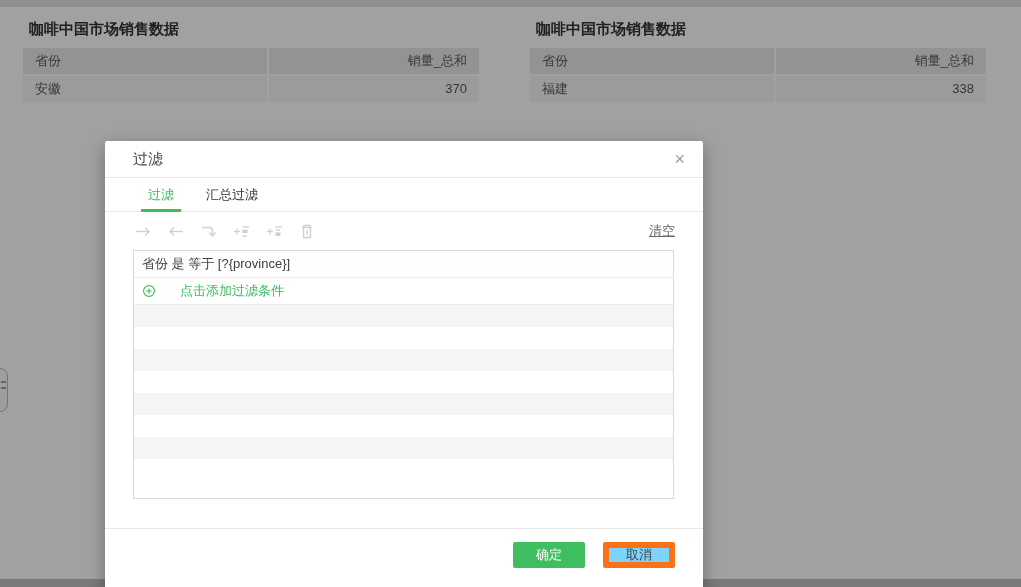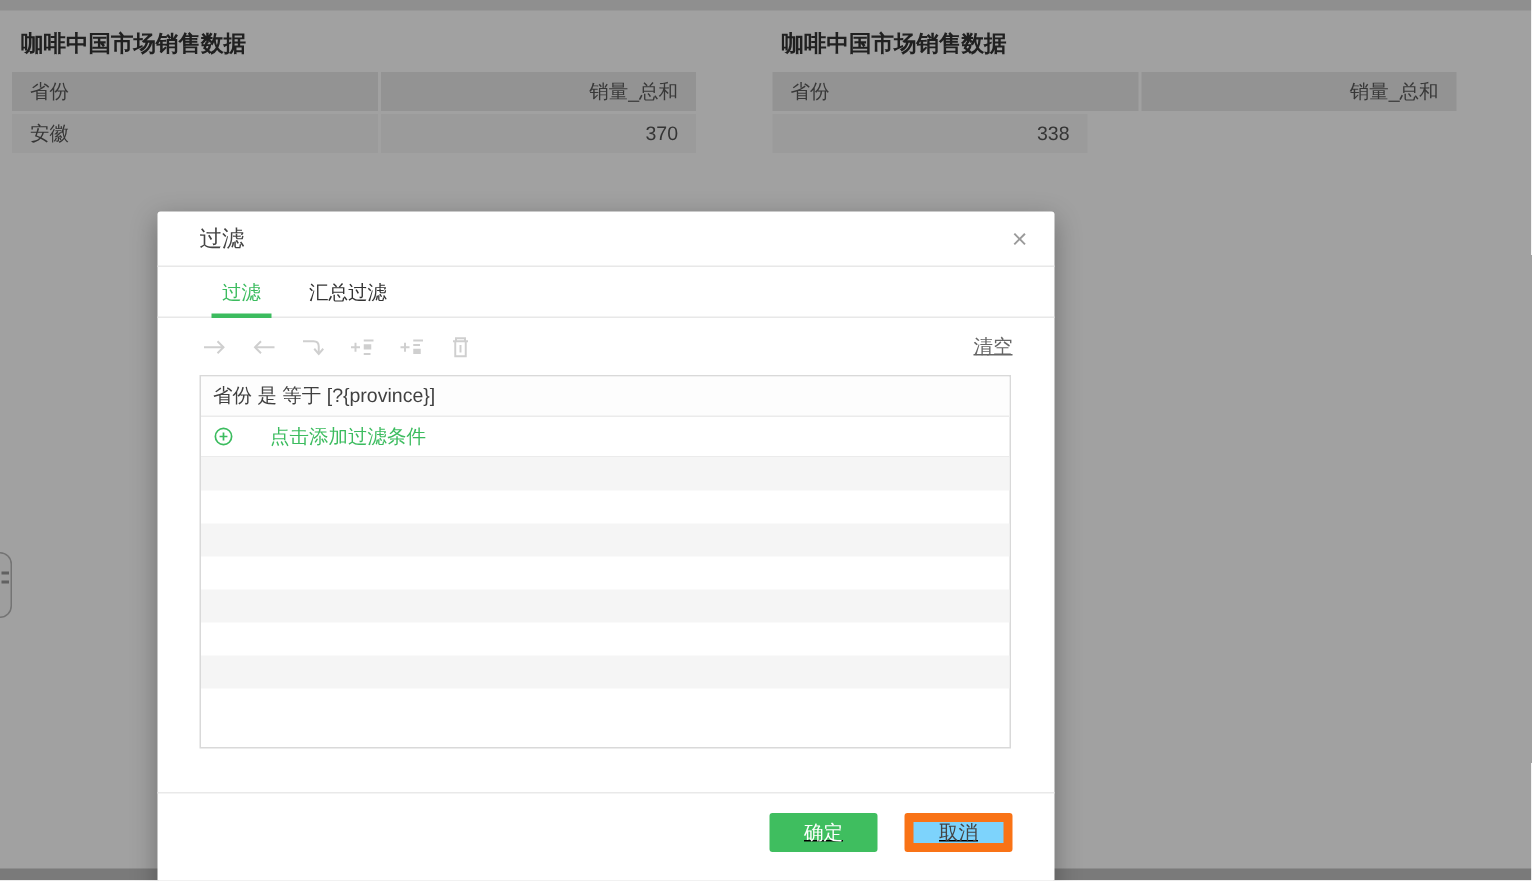--- a/index.html
+++ b/index.html
@@ -2,21 +2,21 @@
 <html><head>
 <meta charset="utf-8">
 <style>
   html,body{margin:0;padding:0;background:#fff;}
   .screen{position:relative;width:1021px;height:587px;overflow:hidden;
           background:#ffffff;font-family:"Liberation Sans","DejaVu Sans",sans-serif;}
 
   
   .top-strip{position:absolute;left:0;top:0;width:100%;height:7px;background:#e3e3e3;}
   .bottom-band{position:absolute;left:0;top:579px;width:100%;height:8px;background:#c2c2c2;}
-  .widget{position:absolute;top:7px;width:492px;}
+  .widget{position:absolute;top:7px;width:492px;margin-left:15px;}
   .widget.left{left:8px;}
   .widget.right{left:515px;}
   .widget-title{padding:13px 6px 9px 6px;font-size:15px;font-weight:600;color:#333;}
   .grid-row{display:flex;gap:2px;margin-bottom:2px;}
   .grid-cell{height:26px;line-height:26px;font-size:13px;padding:0 12px;box-sizing:border-box;}
   .grid-cell.c1{width:244px;color:#5e5e5e;}
   .grid-cell.c2{width:210px;text-align:right;color:#5e5e5e;}
   .hdr .grid-cell{background:#e9e9e9;color:#5a5a5a;}
   .bdy .grid-cell{background:#f6f6f6;color:#555;}
 
@@ -52,21 +52,21 @@
            overflow:hidden;background:#fff;}
   .cond-row{height:26px;line-height:25px;padding:0 8px;font-size:13px;color:#404040;
             border-bottom:1px solid #ebebeb;background:#fdfdfd;cursor:pointer;}
   .add-row{height:26px;display:flex;align-items:center;gap:24px;padding:0 8px;font-size:13px;
            color:#3cbc5f;border-bottom:1px solid #ebebeb;cursor:pointer;}
   .stripe{height:22px;}
   .stripe.g{background:#f5f5f5;}
 
   .dlg-footer{position:absolute;left:0;right:0;top:387px;border-top:1px solid #e9e9e9;
               display:flex;justify-content:flex-end;align-items:flex-start;gap:18px;
-              padding:13px 28px 0 0;text-decoration:underline;}
+              padding:13px 28px 0 0;}
   .btn{width:72px;height:26px;font-size:13px;border-radius:2px;display:flex;align-items:center;
        justify-content:center;cursor:pointer;box-sizing:border-box;}
   .btn.ok{background:#3fbe5f;color:#fff;}
   .btn.cancel{background:#7dd3fc;border:6px solid #f97316;color:#444;}
   .resize-handle{position:absolute;right:3px;bottom:2px;cursor:nwse-resize;}
 </style>
 </head>
 <body>
 
 <div class="screen">
@@ -85,20 +85,21 @@
     </div>
   </div>
 
   <div class="widget right">
     <div class="widget-title">咖啡中国市场销售数据</div>
     <div class="grid-row hdr">
       <div class="grid-cell c1">省份</div>
       <div class="grid-cell c2">销量_总和</div>
     </div>
     <div class="grid-row bdy">
+      <div class="grid-cell c1">福建</div>
       <div class="grid-cell c2">338</div>
     </div>
   </div>
 
   <div class="left-handle">
       <i></i>
       <i></i>
     </div>
 
   <div class="bottom-band"></div>

